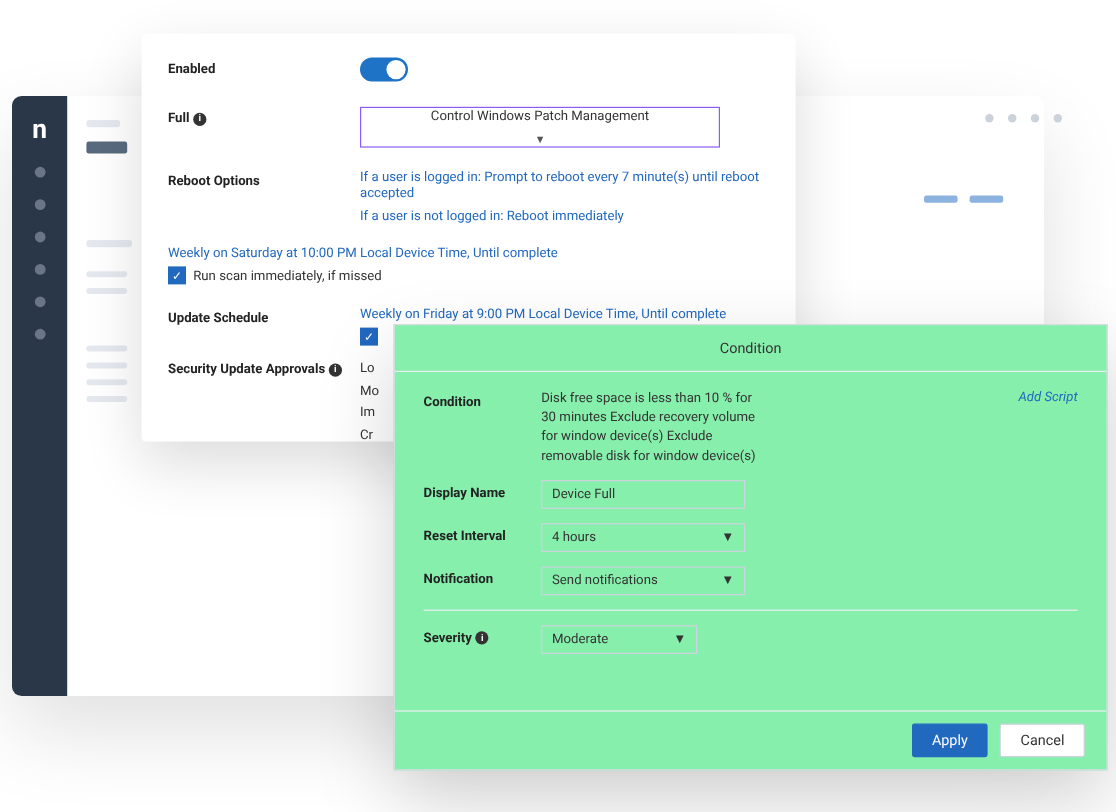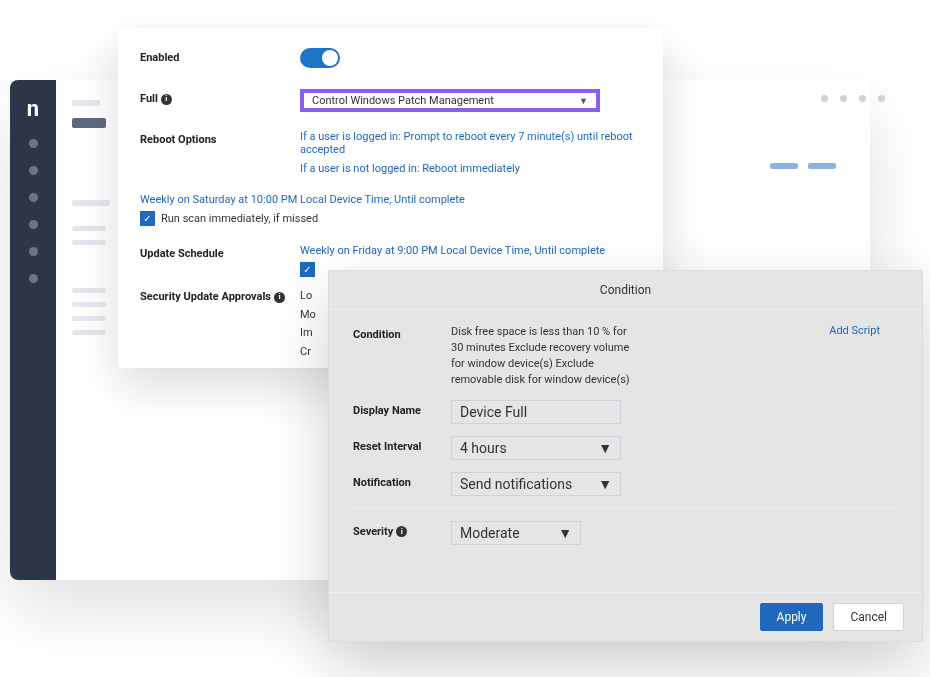--- a/index.html
+++ b/index.html
@@ -15,41 +15,41 @@
 .bg-dots-row span { width:7px; height:7px; border-radius:50%; background:#ccd2da; display:block; }
 
 
 .card1 { position:absolute; left:118px; top:28px; width:545px; height:340px; background:#fff; border-radius:4px; box-shadow:0 18px 50px rgba(0,0,0,.14); padding:20px 22px; }
 .row { display:flex; align-items:flex-start; margin-bottom:18px; font-size:11px; }
 .row .lbl { width:160px; font-weight:700; color:#222; padding-top:3px; }
 .row .val { flex:1; color:#333; }
 .info-icon { display:inline-flex; width:11px; height:11px; border-radius:50%; background:#333; color:#fff; font-size:8px; align-items:center; justify-content:center; margin-left:3px; vertical-align:middle; font-weight:700; line-height:1; }
 .toggle { width:40px; height:20px; background:#1f73c6; border-radius:20px; position:relative; display:inline-block; }
 .toggle::after { content:""; position:absolute; right:2px; top:2px; width:16px; height:16px; background:#fff; border-radius:50%; }
-.select { width:300px; height:23px; border:4px solid #8b5cf6; font-size:11px; padding:0 8px; display:flex; align-items:center; justify-content:space-between; color:#333; }
+.select { width:300px; height:34px; border:1px solid #8b5cf6; font-size:11px; padding:0 8px; display:flex; align-items:center; justify-content:space-between; color:#333;flex-direction:column; }
 .select .caret { font-size:9px; color:#555; }
 .link { color:#2168bf; }
 .checkbox { display:inline-flex; width:15px; height:15px; background:#2168bf; color:#fff; align-items:center; justify-content:center; font-size:10px; margin-right:6px; }
 .checkrow { display:flex; align-items:center; margin-top:5px; font-size:11px; color:#333; }
 
 
-.modal { position:absolute; left:328px; top:270px; width:595px; height:372px; background:#e5e5e5; border:1px solid #d8dde5; box-shadow:0 25px 60px rgba(0,0,0,.18); display:flex; flex-direction:column; }
+.modal { position:absolute; left:328px; top:270px; width:595px; height:372px; background:#86efac; border:1px solid #d8dde5; box-shadow:0 25px 60px rgba(0,0,0,.18); display:flex; flex-direction:column; }
 .modal-title { text-align:center; padding:12px 0; font-size:12px; color:#333; border-bottom:1px solid #eceff4; }
 .modal-body { flex:1; padding:14px 24px; overflow:auto; position:relative; }
 .modal-body::-webkit-scrollbar { width:8px; }
 .modal-body::-webkit-scrollbar-thumb { background:#ccd2da; }
-.add-script { position:absolute; right:42px; top:14px; font-size:11px; color:#2168bf; }
+.add-script { position:absolute; right:24px; top:14px; font-size:11px; color:#2168bf;font-style:italic; }
 .mrow { display:flex; align-items:flex-start; margin-bottom:12px; font-size:11px; }
 .mrow .mlbl { width:98px; font-weight:700; color:#222; padding-top:4px; }
 .mrow .mval { color:#333; }
 .cond-text { width:180px; color:#2168bf; line-height:1.45; }
 .script-box { position:absolute; left:335px; top:14px; border-left:3px solid #2a3748; padding:2px 7px; font-size:11px; }
 .script-box .sname { font-weight:700; color:#222; }
 .script-box .smeta { color:#777; font-size:10.5px; }
-.tinput { width:170px; height:24px; border:1px solid #ccd3de; font-size:14px; padding:0 8px; display:flex; align-items:center; justify-content:space-between; color:#333; }
+.tinput { width:170px; height:24px; border:1px solid #ccd3de; font-size:11px; padding:0 8px; display:flex; align-items:center; justify-content:space-between; color:#333; }
 .tinput.sm { width:130px; }
 .modal-footer { padding:10px 18px; border-top:1px solid #eceff4; display:flex; justify-content:flex-end; gap:10px; }
 .btn { height:28px; padding:0 16px; border:1px solid #ccd3de; background:#fff; font-size:12px; color:#333; border-radius:2px; display:inline-flex; align-items:center; cursor:pointer; }
 .btn.primary { background:#2168bf; border-color:#2168bf; color:#fff; }
 .sep { height:1px; background:#eceff4; margin:6px 0 12px; }
 .win-ico { display:inline-grid; grid-template:repeat(2,4px)/repeat(2,4px); gap:1px; vertical-align:middle; margin-right:3px; }
 .win-ico span { background:#2a3748; }
 </style>
 </head>
 <body>

